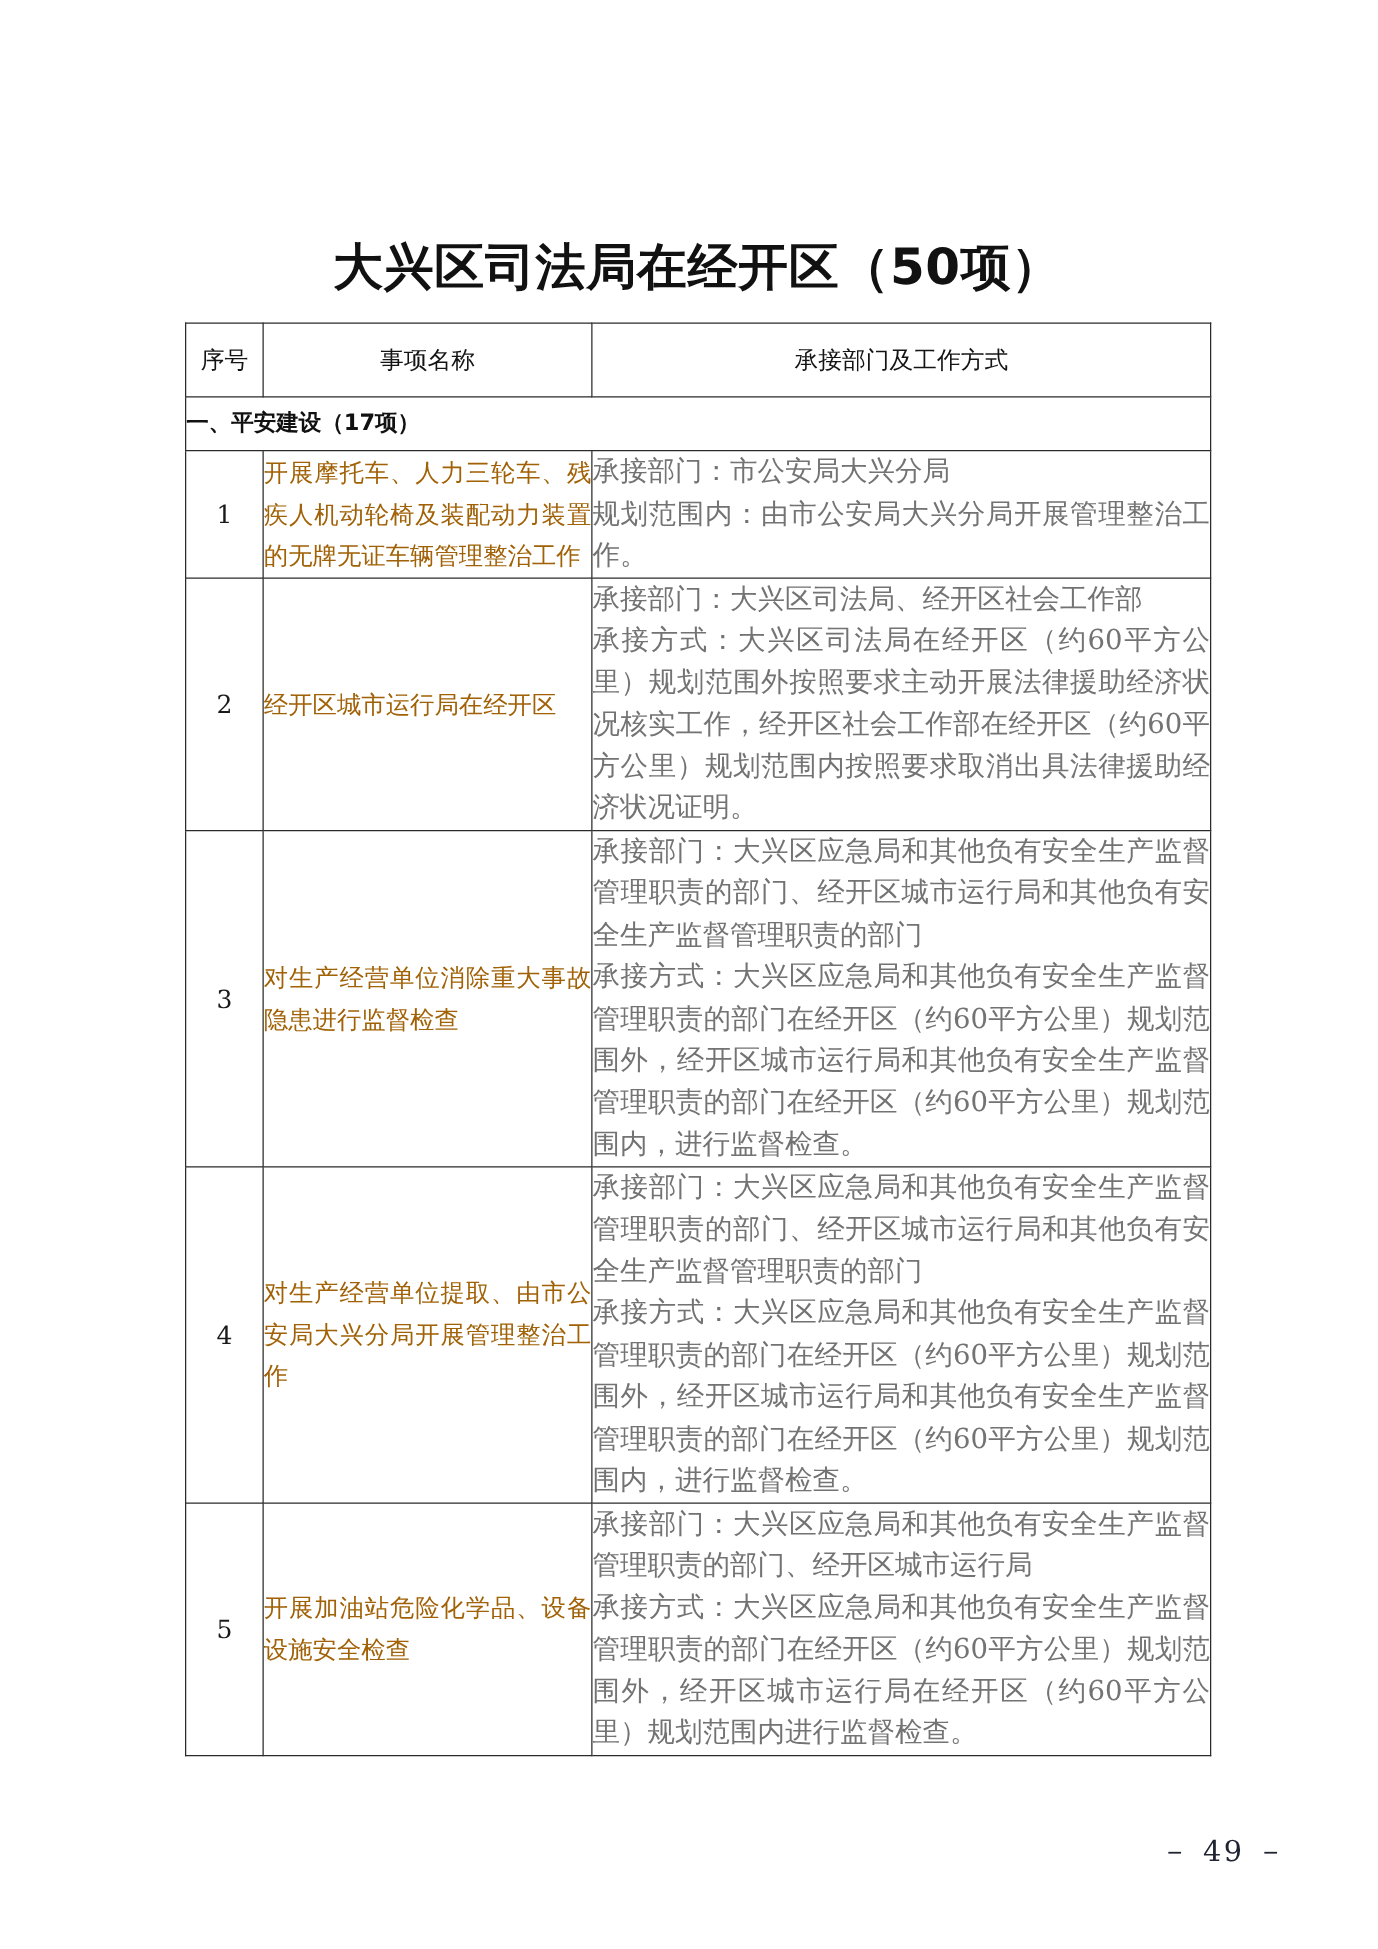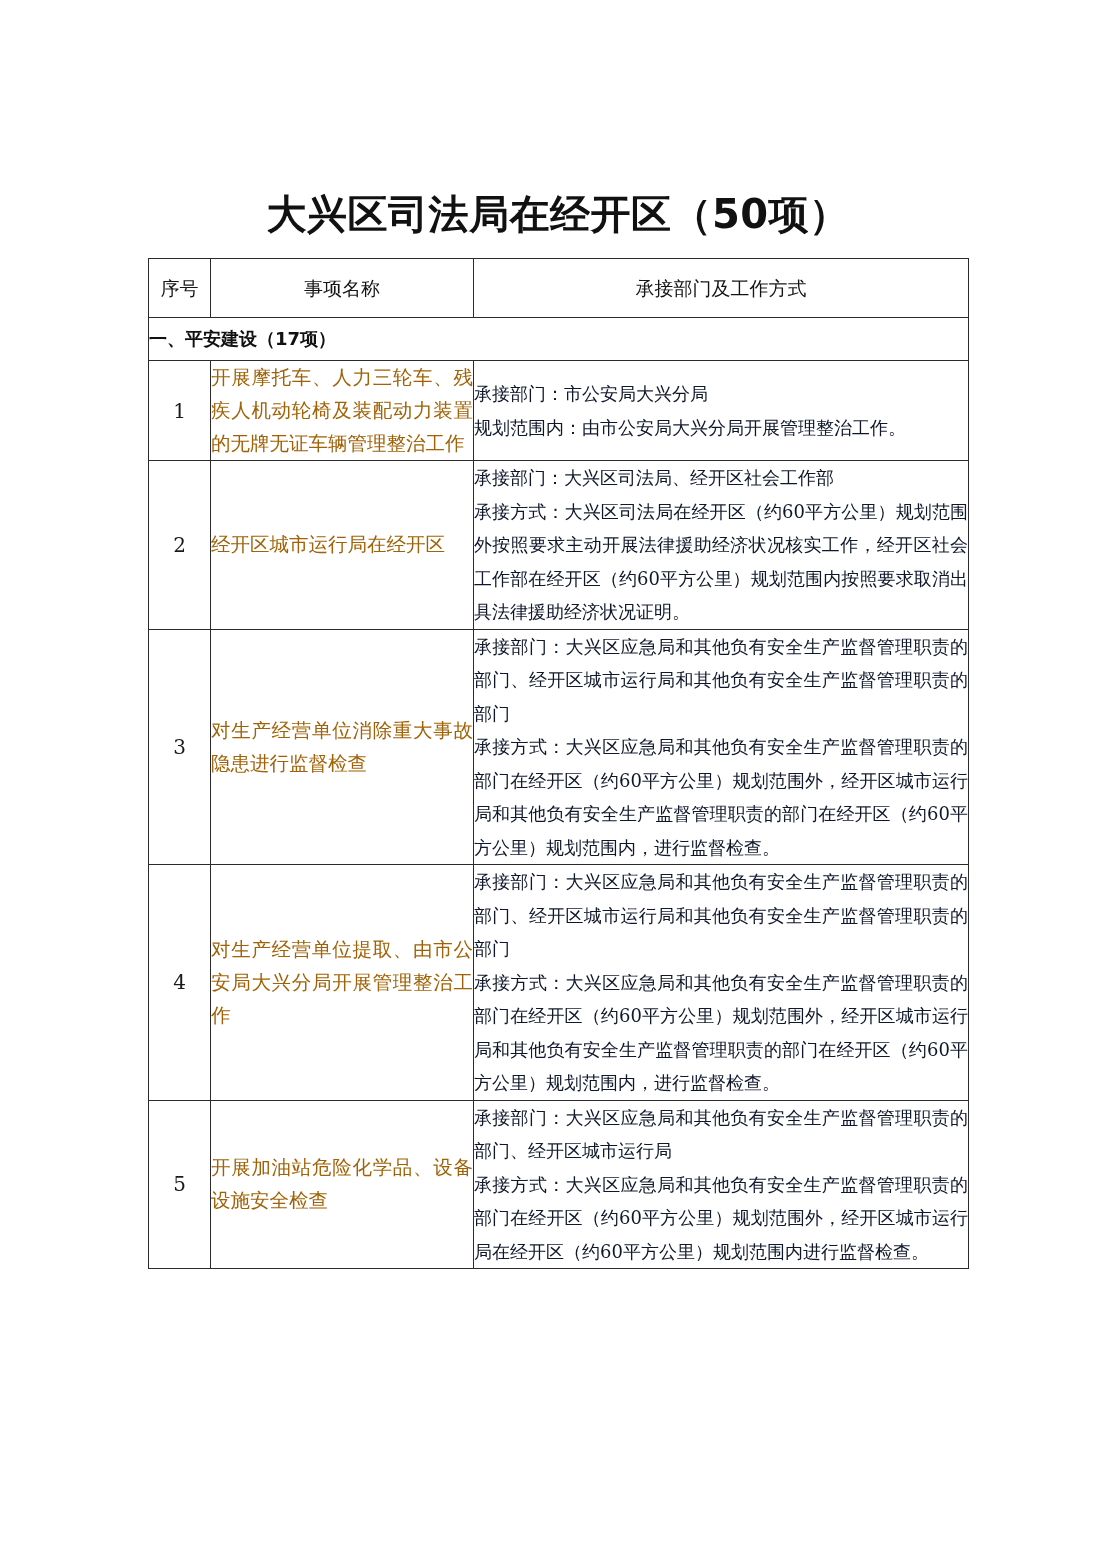--- a/index.html
+++ b/index.html
@@ -102,23 +102,23 @@
     line-height: 33px;
     color: #a16207;
     text-align: justify;
     text-align-last: left;
     text-justify: inter-character;
     padding: 10px 10px 10px 12px;
     vertical-align: middle;
   }
   .dept-cell {
     font-family: "DejaVu Serif", "Liberation Serif", serif;
-    font-size: 18px;
+    font-size: 22px;
     line-height: 33.5px;
-    color: #0f172a;
+    color: #737373;
     text-align: justify;
     text-align-last: left;
     text-justify: inter-character;
     padding: 12px 10px 12px 12px;
     vertical-align: middle;
   }
   .dept-cell .ln {
     display: block;
     text-align: justify;
     text-align-last: left;
@@ -206,14 +206,15 @@
           <td class="dept-cell">
             <span class="ln">承接部门：大兴区应急局和其他负有安全生产监督管理职责的部门、经开区城市运行局</span>
             <span class="ln">承接方式：大兴区应急局和其他负有安全生产监督管理职责的部门在经开区（约60平方公里）规划范围外，经开区城市运行局在经开区（约60平方公里）规划范围内进行监督检查。</span>
           </td>
         </tr>
 
       </tbody>
     </table>
   </div>
 
+  <div class="page-no">－ 49 －</div>
 
 </div>
 
 </body></html>

